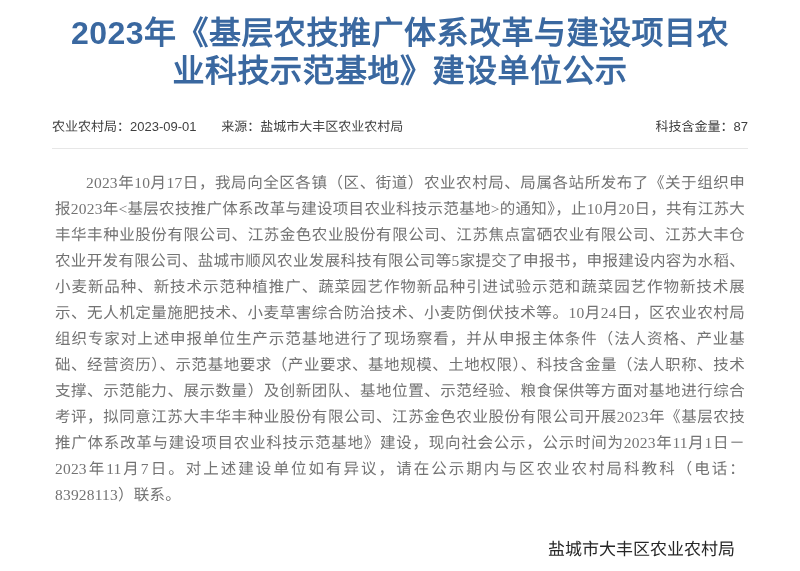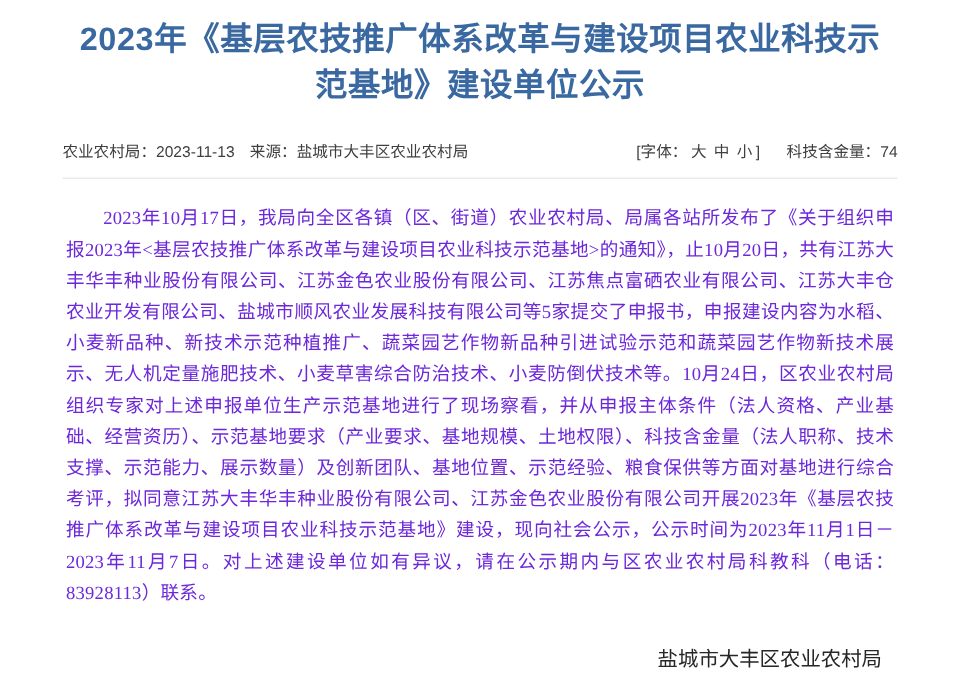--- a/index.html
+++ b/index.html
@@ -9,55 +9,55 @@
     width: 800px;
     height: 571px;
     margin: 0 auto;
     background: #ffffff;
     overflow: hidden;
     font-family: "Liberation Sans", "DejaVu Sans", sans-serif;
   }
   .title {
     margin: 14px 58px 0;
     text-align: center;
-    font-size: 27px;
+    font-size: 32px;
     line-height: 38px;
     font-weight: 700;
     color: #3a68a0;
     letter-spacing: 0.5px;
     font-family: "Liberation Sans", "DejaVu Sans", sans-serif;
   }
   .meta-row {
     margin: 26px 52px 0;
     display: flex;
     justify-content: space-between;
     align-items: center;
     font-size: 13px;
     color: #3f3f3f;
   }
-  .meta-left .meta-item + .meta-item { margin-left: 9px; }
+  .meta-left .meta-item + .meta-item { margin-left: 21px; }
   .meta-right { display: flex; align-items: center; }
   .meta-right .meta-item { margin-left: 22px; }
   .font-size-group a {
     text-decoration: none;
     color: #3f3f3f;
     cursor: pointer;
     margin: 0 3px;
   }
   .divider {
     margin: 13px 52px 0;
     border-top: 1px solid #e7e7e7;
     height: 0;
   }
   .body-text {
     margin: 21px 55px 0;
     width: 690px;
     font-size: 15.5px;
     line-height: 26px;
-    color: #6d28d9;
+    color: #737373;
     text-align: justify;
     text-indent: 2em;
     font-family: "Liberation Serif", "DejaVu Serif", serif;
     letter-spacing: 0.2px;
   }
   .signature {
     position: absolute;
     right: 65px;
     bottom: 8px;
     text-align: right;
@@ -69,26 +69,25 @@
 </style>
 </head>
 <body>
 
 <div class="page">
 
   <h1 class="title">2023年《基层农技推广体系改革与建设项目农业科技示范基地》建设单位公示</h1>
 
   <div class="meta-row">
     <div class="meta-left">
-      <span class="meta-item"><span>农业农村局：</span><span>2023-11-13</span></span>
+      <span class="meta-item"><span>农业农村局：</span><span>2023-09-01</span></span>
       <span class="meta-item"><span>来源：</span><span>盐城市大丰区农业农村局</span></span>
     </div>
     <div class="meta-right">
-      <span class="font-size-group"><span>[字体：</span><a>大</a><a>中</a><a>小</a><span>]</span></span>
-      <span class="meta-item"><span>科技含金量：</span><span>74</span></span>
+      <span class="meta-item"><span>科技含金量：</span><span>87</span></span>
     </div>
   </div>
 
   <div class="divider"></div>
 
   <div class="body-text">2023年10月17日，我局向全区各镇（区、街道）农业农村局、局属各站所发布了《关于组织申报2023年&lt;基层农技推广体系改革与建设项目农业科技示范基地&gt;的通知》，止10月20日，共有江苏大丰华丰种业股份有限公司、江苏金色农业股份有限公司、江苏焦点富硒农业有限公司、江苏大丰仓农业开发有限公司、盐城市顺风农业发展科技有限公司等5家提交了申报书，申报建设内容为水稻、小麦新品种、新技术示范种植推广、蔬菜园艺作物新品种引进试验示范和蔬菜园艺作物新技术展示、无人机定量施肥技术、小麦草害综合防治技术、小麦防倒伏技术等。10月24日，区农业农村局组织专家对上述申报单位生产示范基地进行了现场察看，并从申报主体条件（法人资格、产业基础、经营资历）、示范基地要求（产业要求、基地规模、土地权限）、科技含金量（法人职称、技术支撑、示范能力、展示数量）及创新团队、基地位置、示范经验、粮食保供等方面对基地进行综合考评，拟同意江苏大丰华丰种业股份有限公司、江苏金色农业股份有限公司开展2023年《基层农技推广体系改革与建设项目农业科技示范基地》建设，现向社会公示，公示时间为2023年11月1日－2023年11月7日。对上述建设单位如有异议，请在公示期内与区农业农村局科教科（电话：83928113）联系。</div>
 
   <div class="signature">
     <div>盐城市大丰区农业农村局</div>
   </div>

